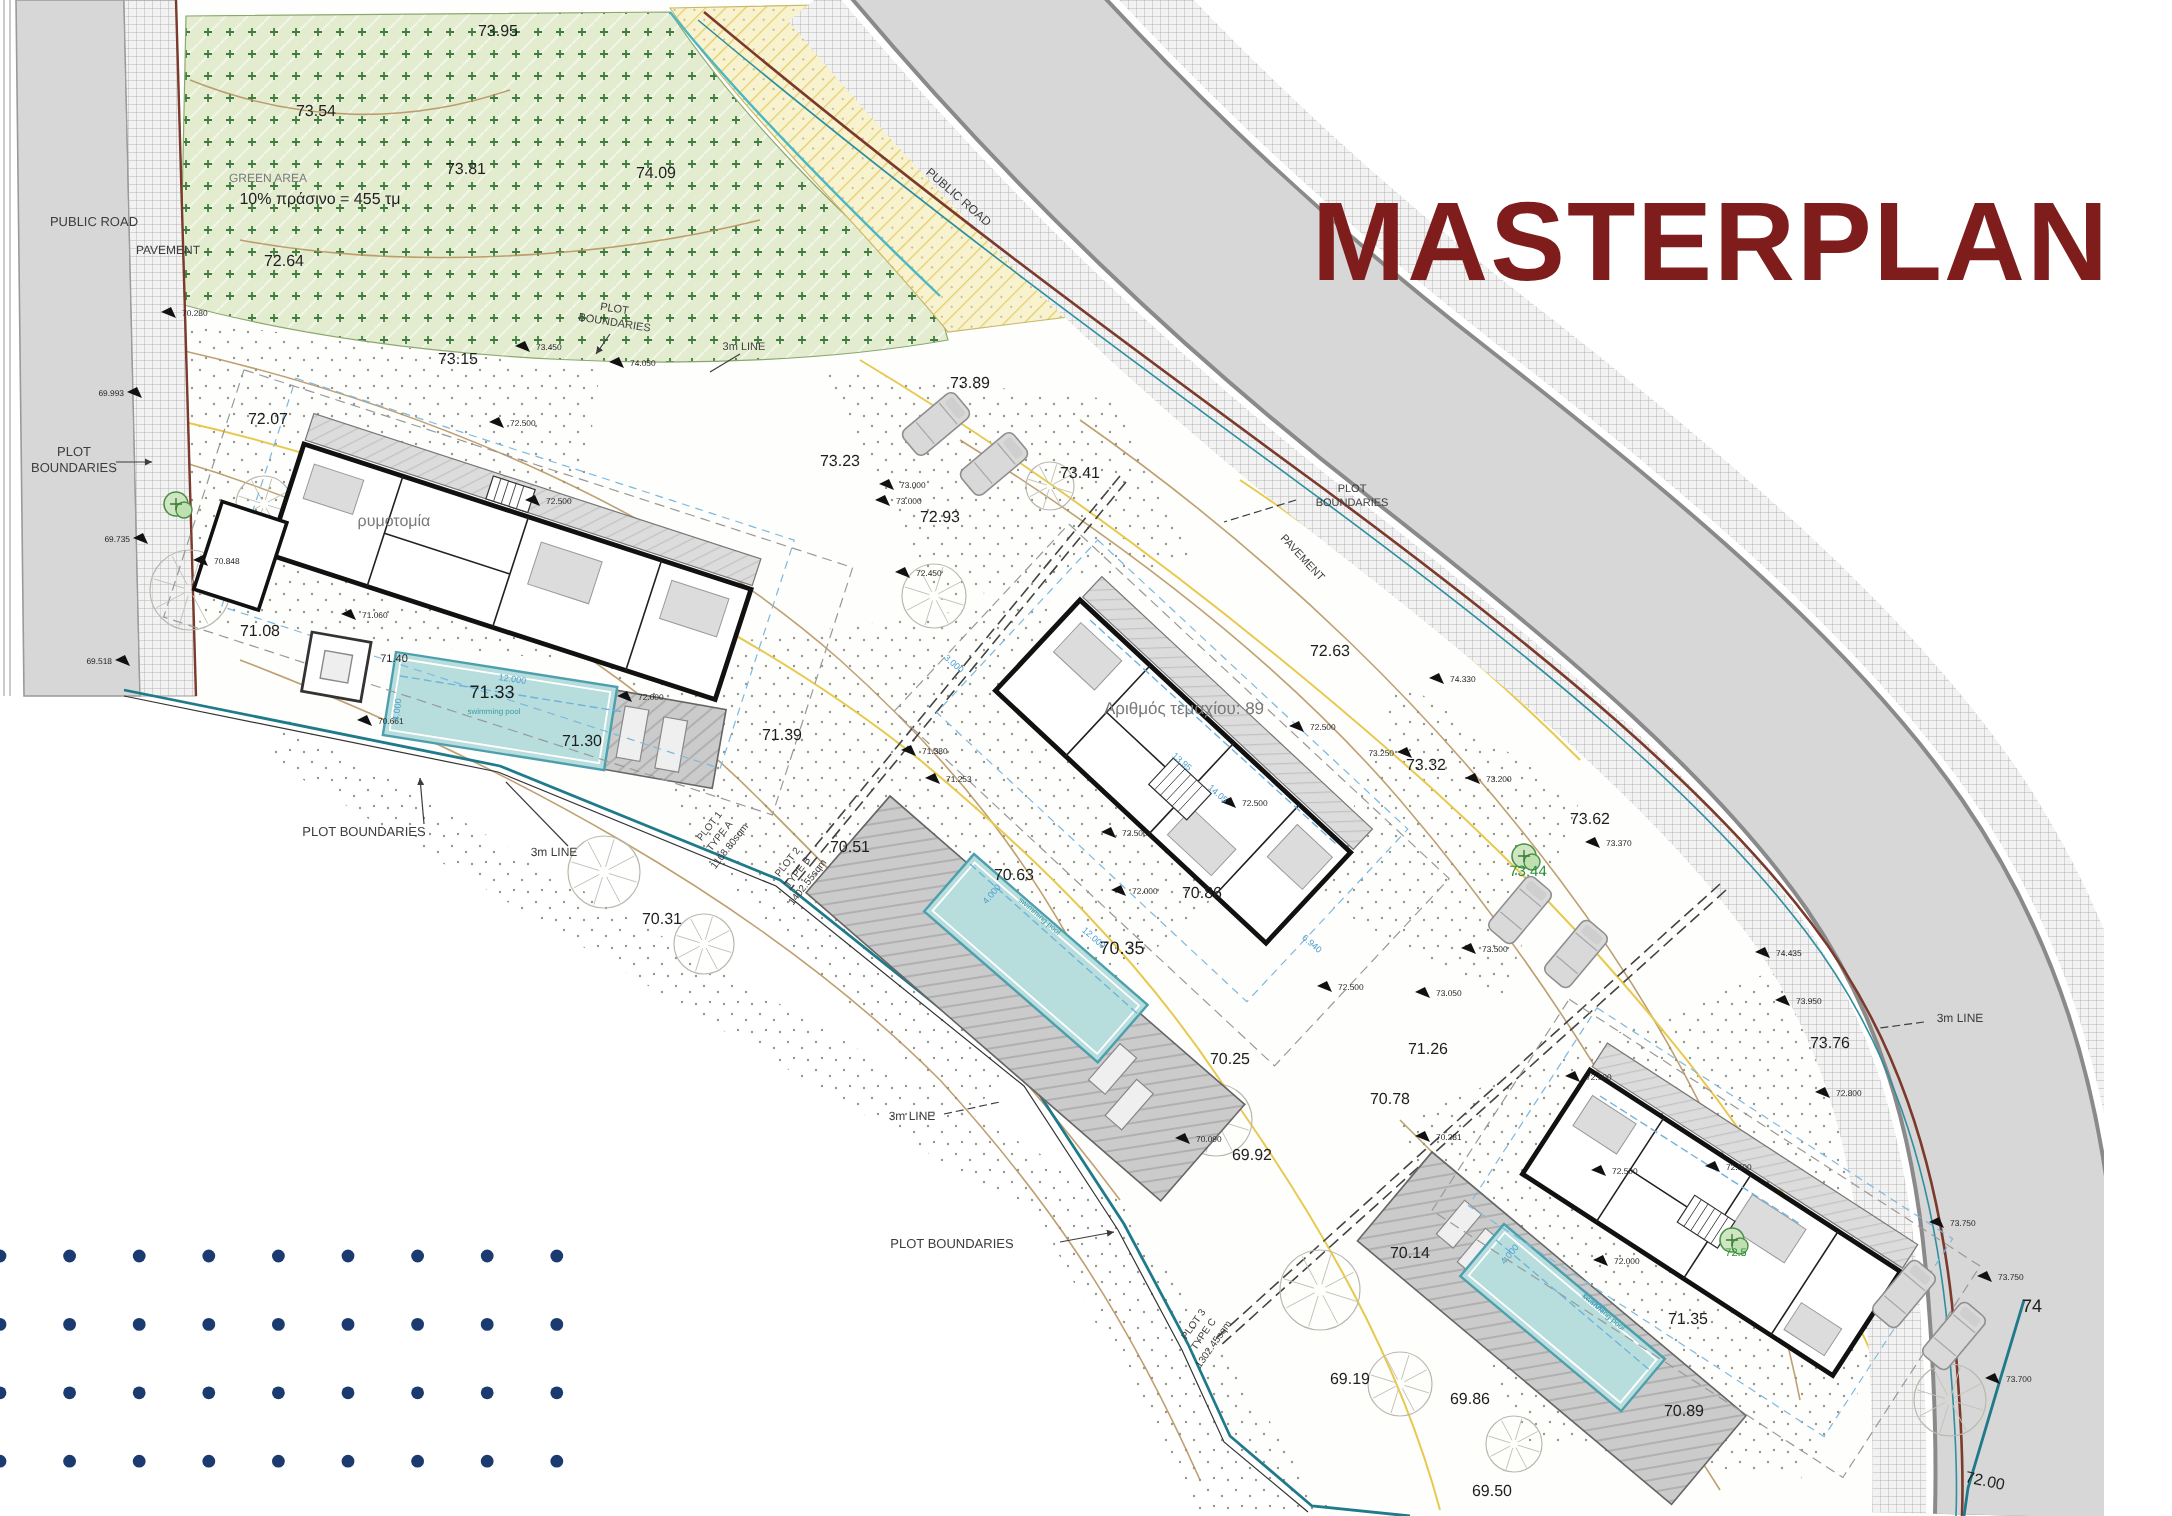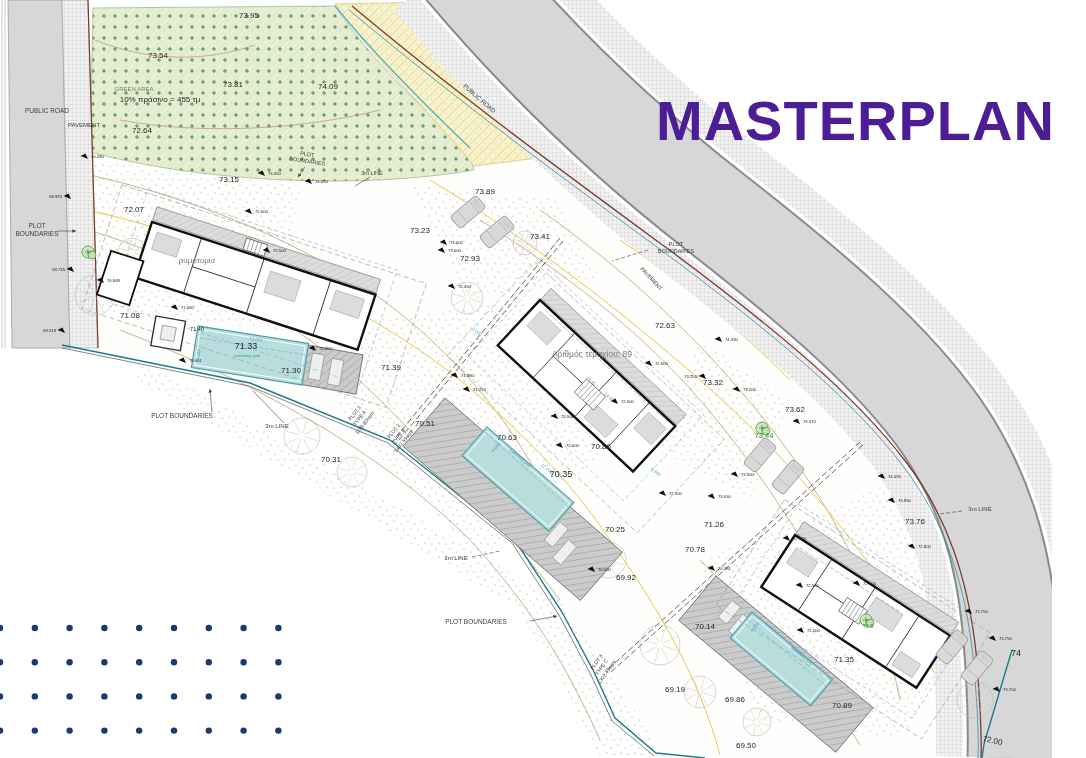--- a/index.html
+++ b/index.html
@@ -1,19 +1,19 @@
 <!DOCTYPE html>
 <html><head>
 <meta charset="utf-8">
 <style>
   html,body{margin:0;padding:0;background:#ffffff;font-family:"Liberation Sans",sans-serif;}
   #stage{position:relative;width:1052px;height:758px;overflow:hidden;background:#fff;}
   #plan-svg{position:absolute;left:0;top:0;}
   #title{position:absolute;left:656px;top:88px;font-size:56px;font-weight:bold;
-         letter-spacing:1px;color:#4c1d95;font-family:"Liberation Sans",sans-serif;}
+         letter-spacing:1px;color:#7f1d1d;font-family:"Liberation Sans",sans-serif;}
   svg text{font-family:"Liberation Sans",sans-serif;}
 </style>
 </head>
 <body>
 
 <div id="stage">
 
 <svg id="plan-svg" width="1086" height="758" viewBox="0 0 1086 758">
   <defs>
     <pattern id="crosshatch" width="4" height="4" patternUnits="userSpaceOnUse">

